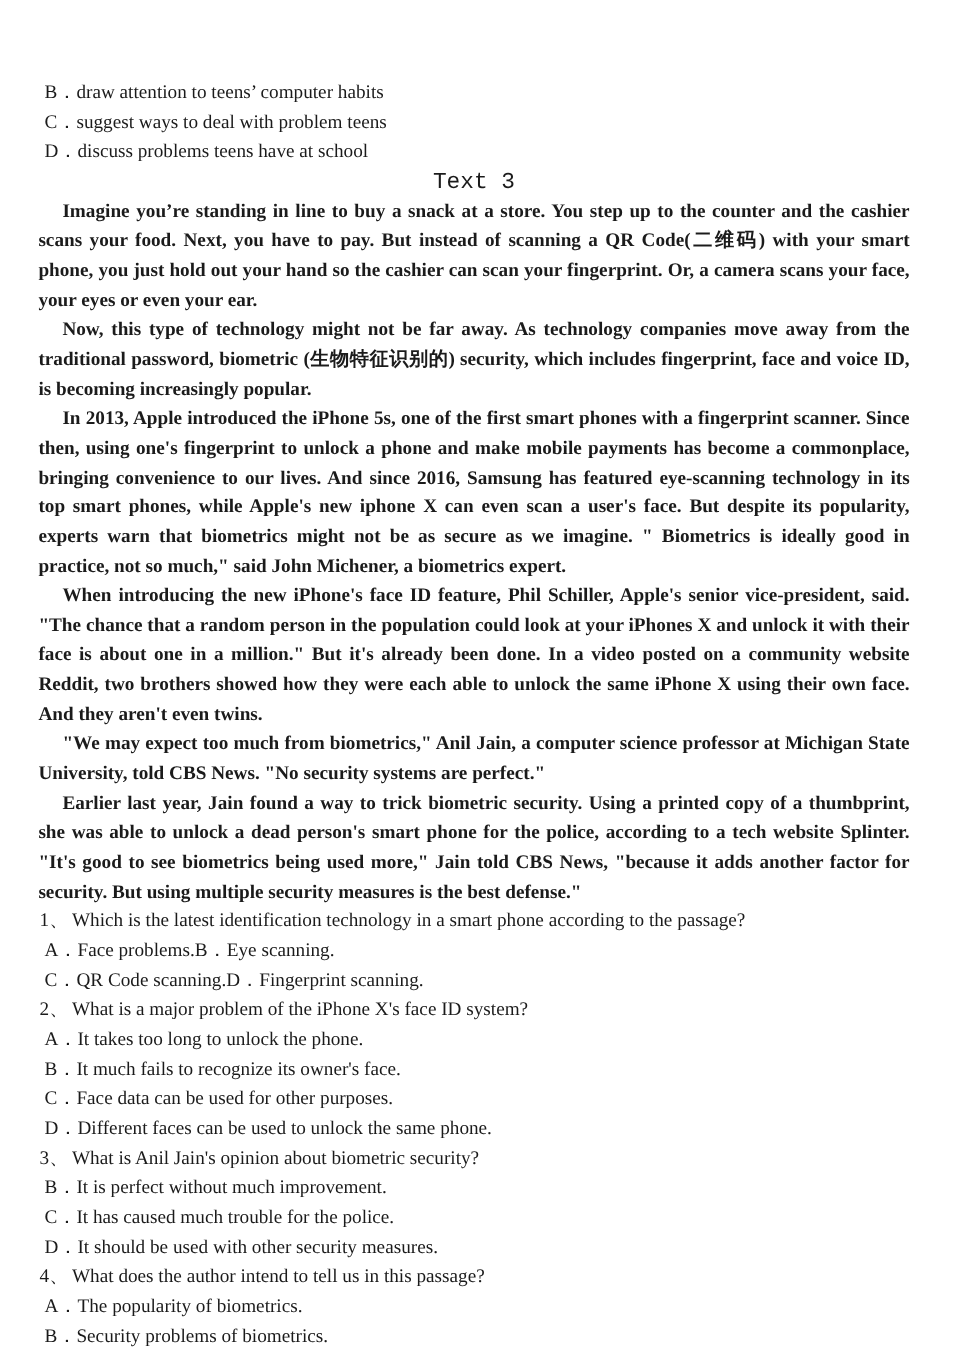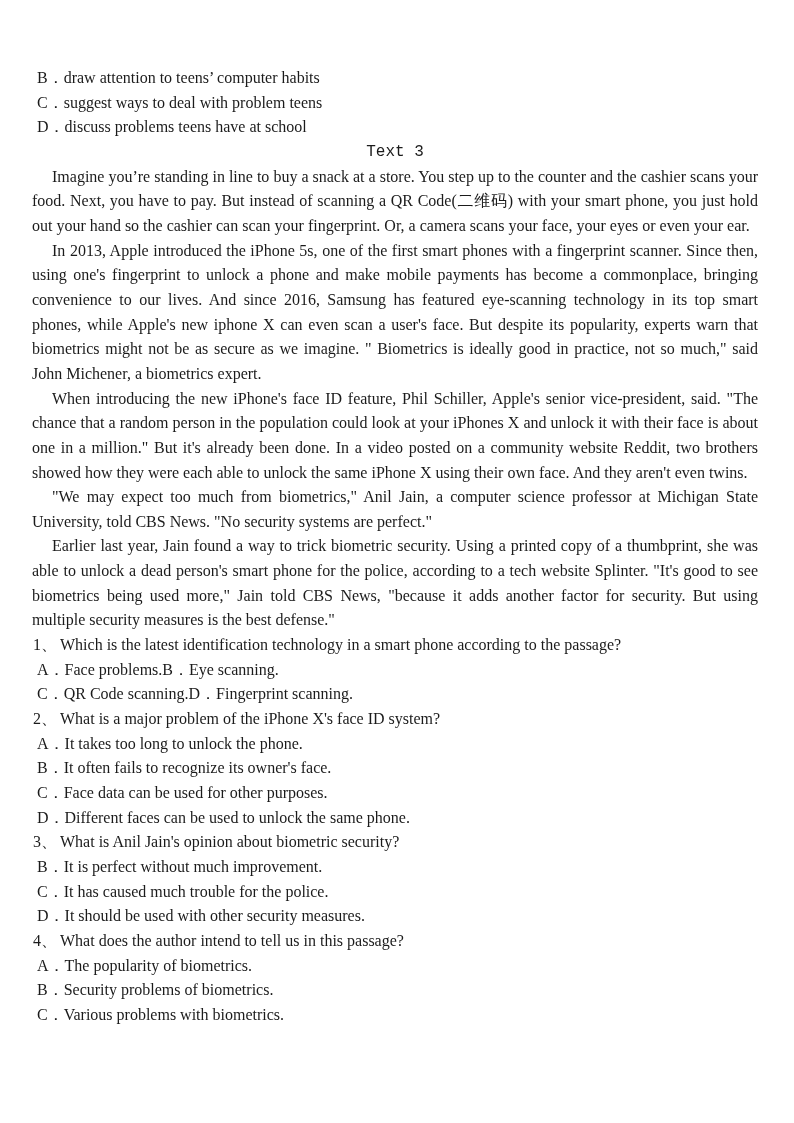--- a/index.html
+++ b/index.html
@@ -20,52 +20,54 @@
   }
   .line { white-space: nowrap; }
   .option-line { padding-left: 5px; }
   .question-line { padding-left: 1px; }
   .opt-letter { display: inline-block; min-width: 24px; }
   .q-number { display: inline-block; min-width: 27px; }
   .pair-second { }
   .heading {
     text-align: center;
     font-family: "Liberation Mono", "DejaVu Sans Mono", monospace;
-    font-size: 16px;
+    font-size: 19px;
   }
   .para {
     margin: 0;
     text-align: justify;
     text-indent: 20px;
+    font-weight: bold;
   }
 </style>
 </head>
 <body>
 
 <div class="page">
 
   <div class="line option-line"><span class="opt-letter">B．</span><span>draw attention to teens’ computer habits</span></div>
   <div class="line option-line"><span class="opt-letter">C．</span><span>suggest ways to deal with problem teens</span></div>
   <div class="line option-line"><span class="opt-letter">D．</span><span>discuss problems teens have at school</span></div>
 
   <div class="heading">Text 3</div>
 
   <p class="para">Imagine you’re standing in line to buy a snack at a store. You step up to the counter and the cashier scans your food. Next, you have to pay. But instead of scanning a QR Code(二维码) with your smart phone, you just hold out your hand so the cashier can scan your fingerprint. Or, a camera scans your face, your eyes or even your ear.</p>
+  <p class="para">Now, this type of technology might not be far away. As technology companies move away from the traditional password, biometric (生物特征识别的) security, which includes fingerprint, face and voice ID, is becoming increasingly popular.</p>
   <p class="para">In 2013, Apple introduced the iPhone 5s, one of the first smart phones with a fingerprint scanner. Since then, using one's fingerprint to unlock a phone and make mobile payments has become a commonplace, bringing convenience to our lives. And since 2016, Samsung has featured eye-scanning technology in its top smart phones, while Apple's new iphone X can even scan a user's face. But despite its popularity, experts warn that biometrics might not be as secure as we imagine. " Biometrics is ideally good in practice, not so much," said John Michener, a biometrics expert.</p>
   <p class="para">When introducing the new iPhone's face ID feature, Phil Schiller, Apple's senior vice-president, said. "The chance that a random person in the population could look at your iPhones X and unlock it with their face is about one in a million." But it's already been done. In a video posted on a community website Reddit, two brothers showed how they were each able to unlock the same iPhone X using their own face. And they aren't even twins.</p>
   <p class="para">"We may expect too much from biometrics," Anil Jain, a computer science professor at Michigan State University, told CBS News. "No security systems are perfect."</p>
   <p class="para">Earlier last year, Jain found a way to trick biometric security. Using a printed copy of a thumbprint, she was able to unlock a dead person's smart phone for the police, according to a tech website Splinter. "It's good to see biometrics being used more," Jain told CBS News, "because it adds another factor for security. But using multiple security measures is the best defense."</p>
 
   <div class="line question-line"><span class="q-number">1、</span><span>Which is the latest identification technology in a smart phone according to the passage?</span></div>
   <div class="line option-line"><span><span class="opt-letter">A．</span><span>Face problems.</span></span><span class="pair-second"><span class="opt-letter">B．</span><span>Eye scanning.</span></span></div>
   <div class="line option-line"><span><span class="opt-letter">C．</span><span>QR Code scanning.</span></span><span class="pair-second"><span class="opt-letter">D．</span><span>Fingerprint scanning.</span></span></div>
 
   <div class="line question-line"><span class="q-number">2、</span><span>What is a major problem of the iPhone X's face ID system?</span></div>
   <div class="line option-line"><span class="opt-letter">A．</span><span>It takes too long to unlock the phone.</span></div>
-  <div class="line option-line"><span class="opt-letter">B．</span><span>It often fails to recognize its owner's face.</span></div>
+  <div class="line option-line"><span class="opt-letter">B．</span><span>It much fails to recognize its owner's face.</span></div>
   <div class="line option-line"><span class="opt-letter">C．</span><span>Face data can be used for other purposes.</span></div>
   <div class="line option-line"><span class="opt-letter">D．</span><span>Different faces can be used to unlock the same phone.</span></div>
 
   <div class="line question-line"><span class="q-number">3、</span><span>What is Anil Jain's opinion about biometric security?</span></div>
   <div class="line option-line"><span class="opt-letter">B．</span><span>It is perfect without much improvement.</span></div>
   <div class="line option-line"><span class="opt-letter">C．</span><span>It has caused much trouble for the police.</span></div>
   <div class="line option-line"><span class="opt-letter">D．</span><span>It should be used with other security measures.</span></div>
 
   <div class="line question-line"><span class="q-number">4、</span><span>What does the author intend to tell us in this passage?</span></div>
   <div class="line option-line"><span class="opt-letter">A．</span><span>The popularity of biometrics.</span></div>

